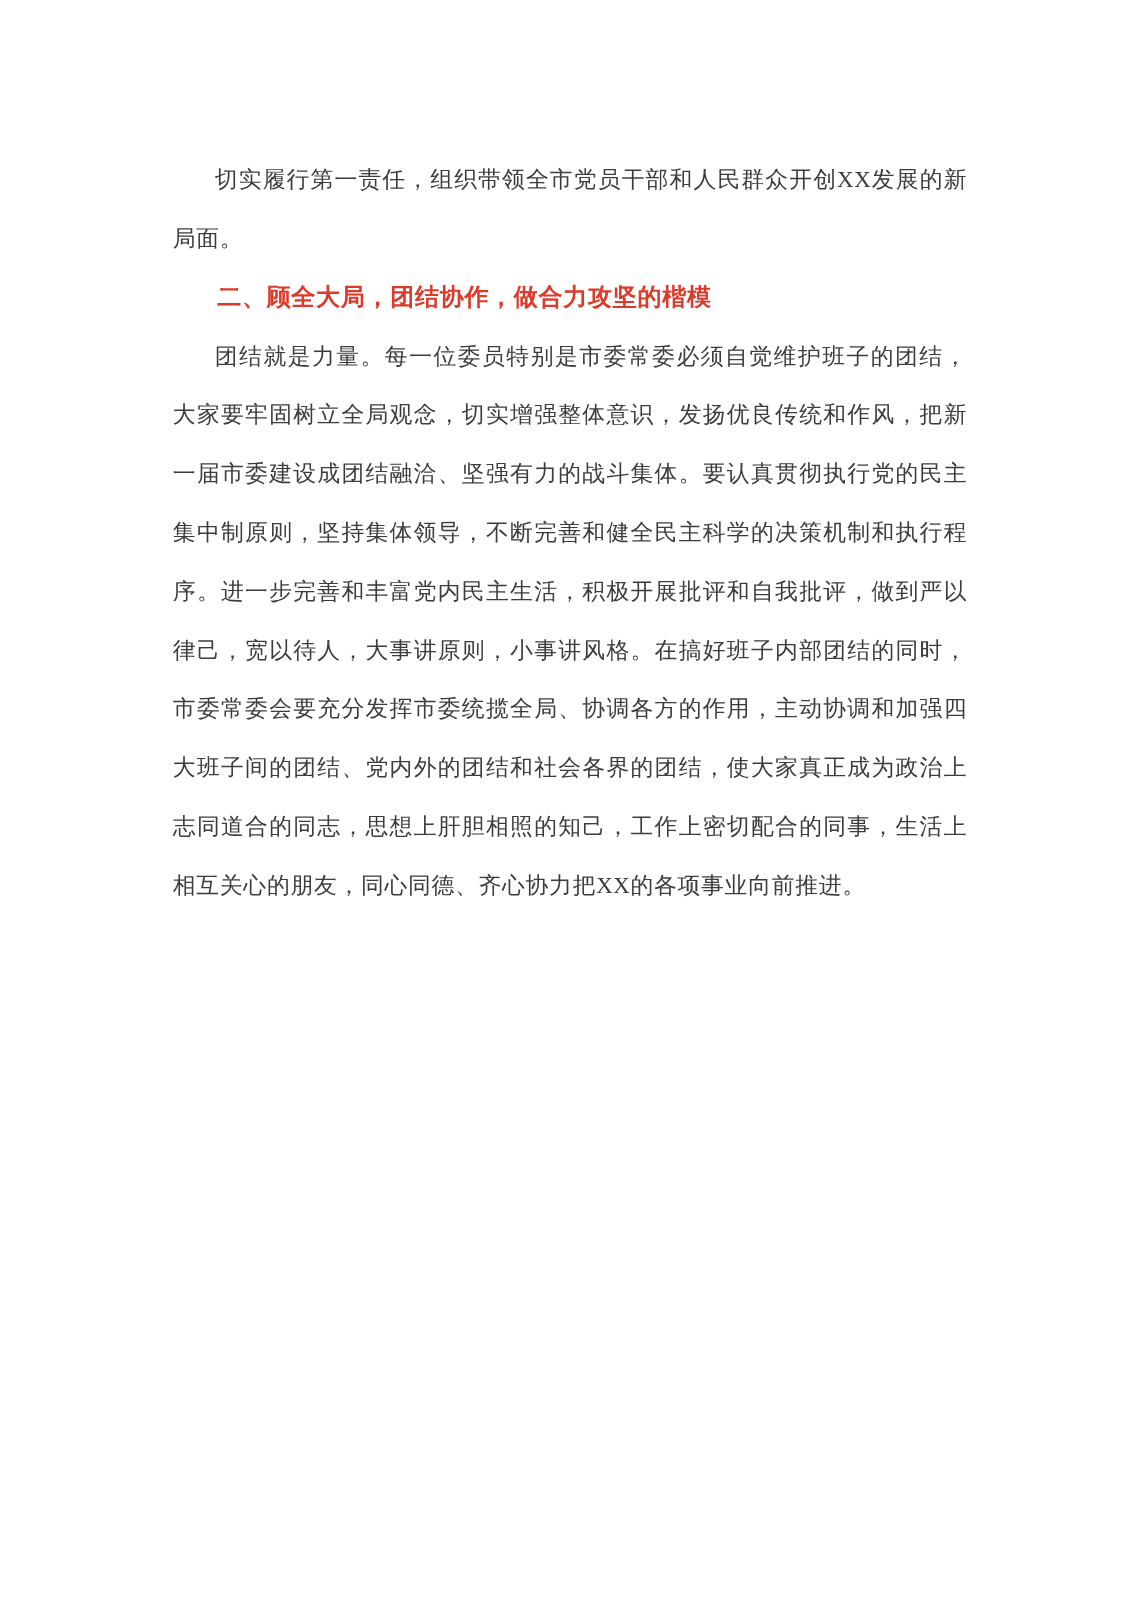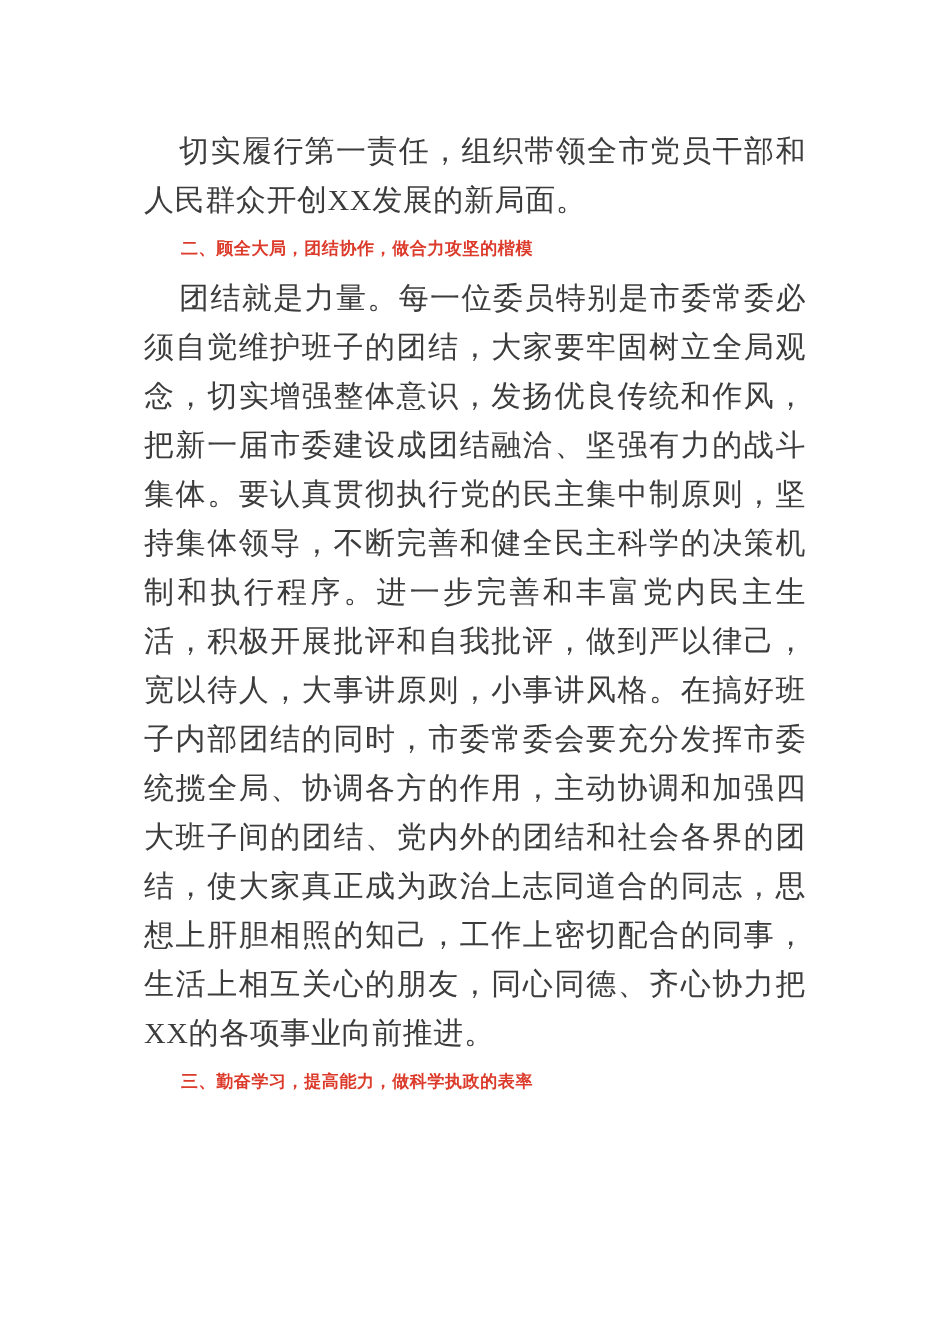--- a/index.html
+++ b/index.html
@@ -16,43 +16,42 @@
   }
   .content {
     position: absolute;
     left: 144px;
     top: 126px;
     width: 662px;
     font-family: "Liberation Serif", "DejaVu Serif", serif;
   }
   .body-para {
     margin: 0;
-    font-size: 30px;
+    font-size: 19px;
     line-height: 49px;
     letter-spacing: 0.6px;
     text-align: justify;
     text-justify: inter-ideograph;
     text-indent: 35px;
     color: var(--body-color, #3c3c3c);
     font-weight: 400;
   }
   .heading-para {
     margin: 0;
-    font-size: 17px;
+    font-size: 20px;
     line-height: 49px;
     letter-spacing: 0.6px;
     text-indent: 37px;
     color: var(--heading-color, #dc3a2a);
     font-weight: 700;
     text-align: left;
   }
 </style>
 </head>
 <body style="background: rgb(255, 255, 255);">
 
 <div class="page">
   <div class="content">
     <p class="body-para">切实履行第一责任，组织带领全市党员干部和人民群众开创XX发展的新局面。</p>
     <p class="heading-para">二、顾全大局，团结协作，做合力攻坚的楷模</p>
     <p class="body-para">团结就是力量。每一位委员特别是市委常委必须自觉维护班子的团结，大家要牢固树立全局观念，切实增强整体意识，发扬优良传统和作风，把新一届市委建设成团结融洽、坚强有力的战斗集体。要认真贯彻执行党的民主集中制原则，坚持集体领导，不断完善和健全民主科学的决策机制和执行程序。进一步完善和丰富党内民主生活，积极开展批评和自我批评，做到严以律己，宽以待人，大事讲原则，小事讲风格。在搞好班子内部团结的同时，市委常委会要充分发挥市委统揽全局、协调各方的作用，主动协调和加强四大班子间的团结、党内外的团结和社会各界的团结，使大家真正成为政治上志同道合的同志，思想上肝胆相照的知己，工作上密切配合的同事，生活上相互关心的朋友，同心同德、齐心协力把XX的各项事业向前推进。</p>
-    <p class="heading-para">三、勤奋学习，提高能力，做科学执政的表率</p>
   </div>
 </div>
 
 </body></html>

